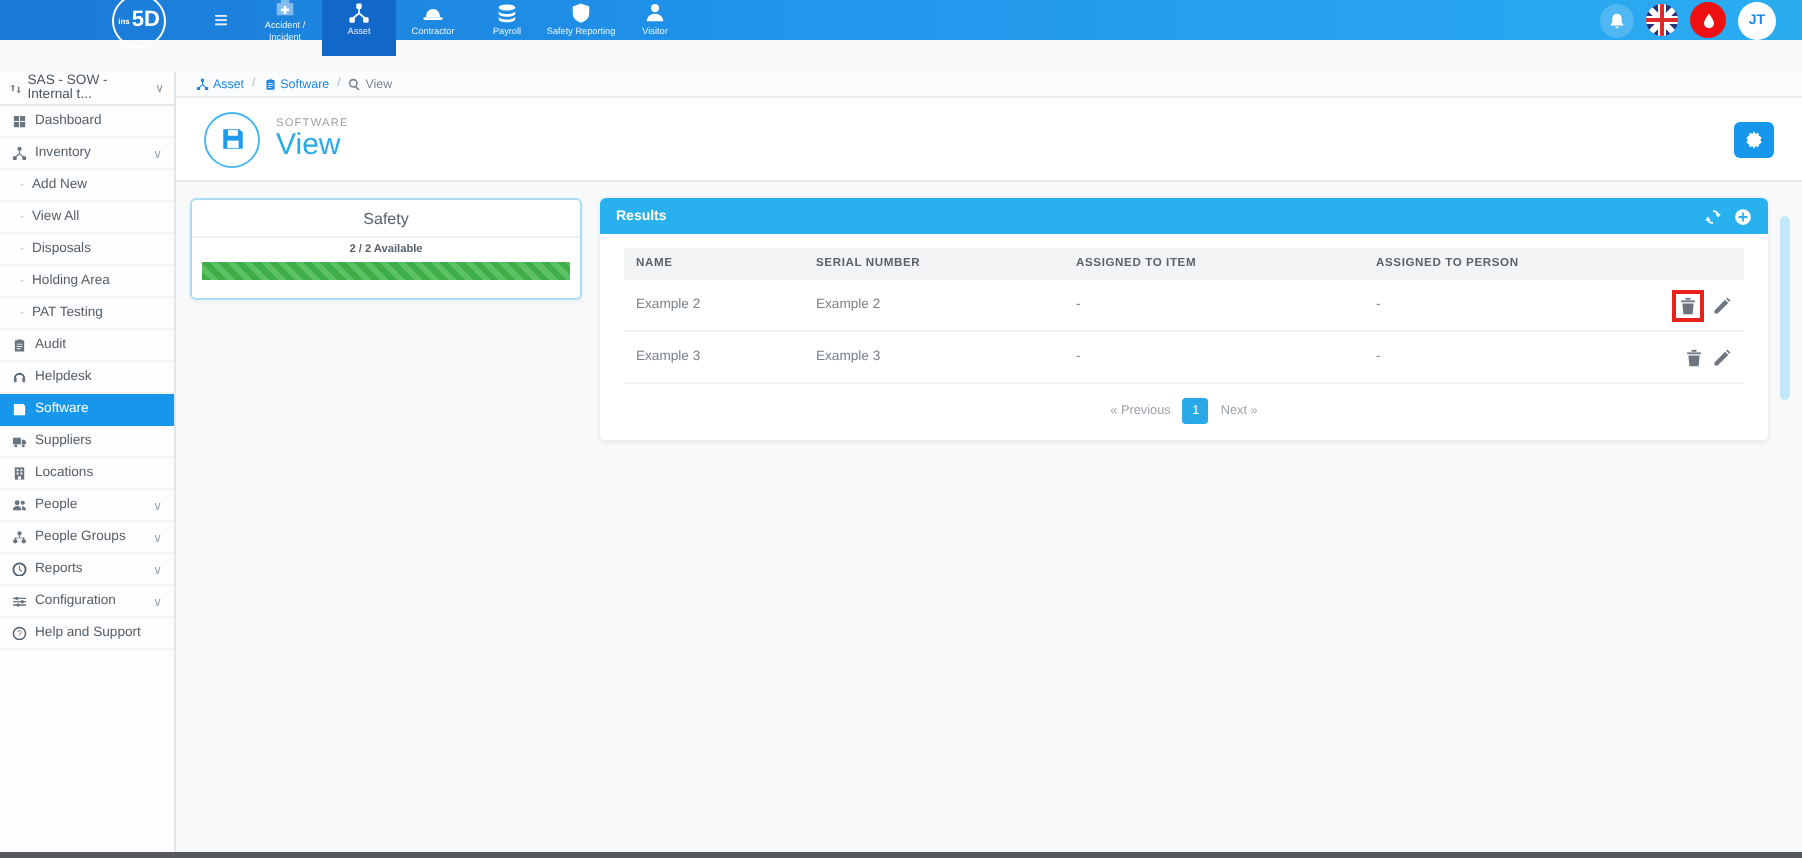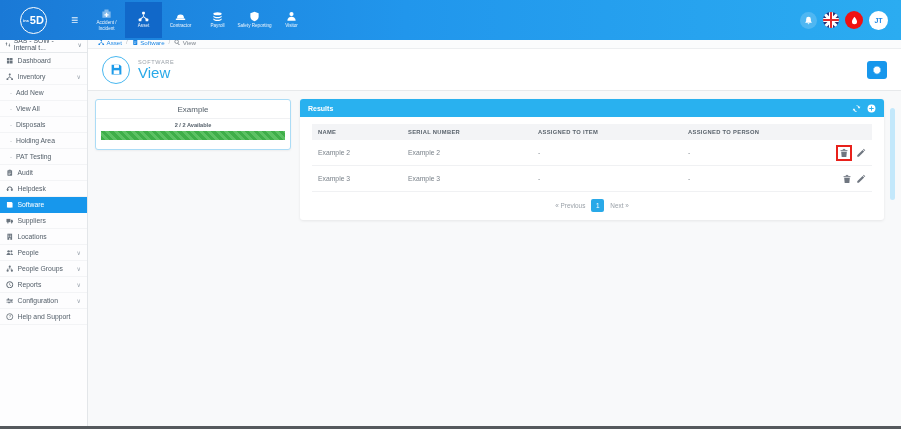--- a/index.html
+++ b/index.html
@@ -1,23 +1,23 @@
 <!DOCTYPE html>
 <html><head>
 <meta charset="utf-8">
 <style>
   * { box-sizing: border-box; margin: 0; padding: 0; }
   html,body { width:901px; height:429px; }
   body { font-family: "Liberation Sans", sans-serif; background:#fff; }
   .app { position:relative; width:901px; height:429px; overflow:hidden; background:#f8f9fa; }
 
   
-  .topbar { position:absolute; top:0; left:0; width:901px; height:40px;
+  .topbar { position:absolute; top:0; left:0; width:901px; height:20px;
     background:linear-gradient(90deg,#1a79d6 0%, #2196ec 45%, #2bacf1 100%);
-    display:flex; align-items:center; color:#fff; z-index:5; }
+    display:flex; align-items:center; color:#fff; z-index:5;padding-left:36px; }
   .logo { width:27px; height:27px; border:1.5px solid #fff; border-radius:50%;
     display:flex; align-items:center; justify-content:center; margin-left:20px;
     font-weight:bold; font-size:11px; letter-spacing:0; }
   .logo small { font-size:4px; margin-right:1px; }
   .hamburger { margin-left:24px; font-size:12px; line-height:1; cursor:pointer; opacity:.9; }
   .nav { display:flex; height:36px; margin-left:10px; }
   .nav-item { width:37px; height:36px; display:flex; flex-direction:column; align-items:center;
     justify-content:center; gap:1px; cursor:pointer; text-align:center; }
   .nav-item.active { background:#1168c9; }
   .nav-item .lbl { font-size:4.6px; line-height:1.25; opacity:.92; }
@@ -452,21 +452,21 @@
         <button class="ph-action">
           <svg>
               <use href="#i-gear"></use>
             </svg>
         </button>
       </div>
 
       <div class="content">
 
         <div class="card">
-          <div class="card-title">Example</div>
+          <div class="card-title">Safety</div>
           <div class="card-avail">2 / 2 Available</div>
           <div class="card-bar"></div>
         </div>
 
         <section class="panel">
           <div class="panel-head">
             <span class="panel-title">Results</span>
             <span class="panel-icons">
               <svg>
                   <use href="#i-refresh"></use>

